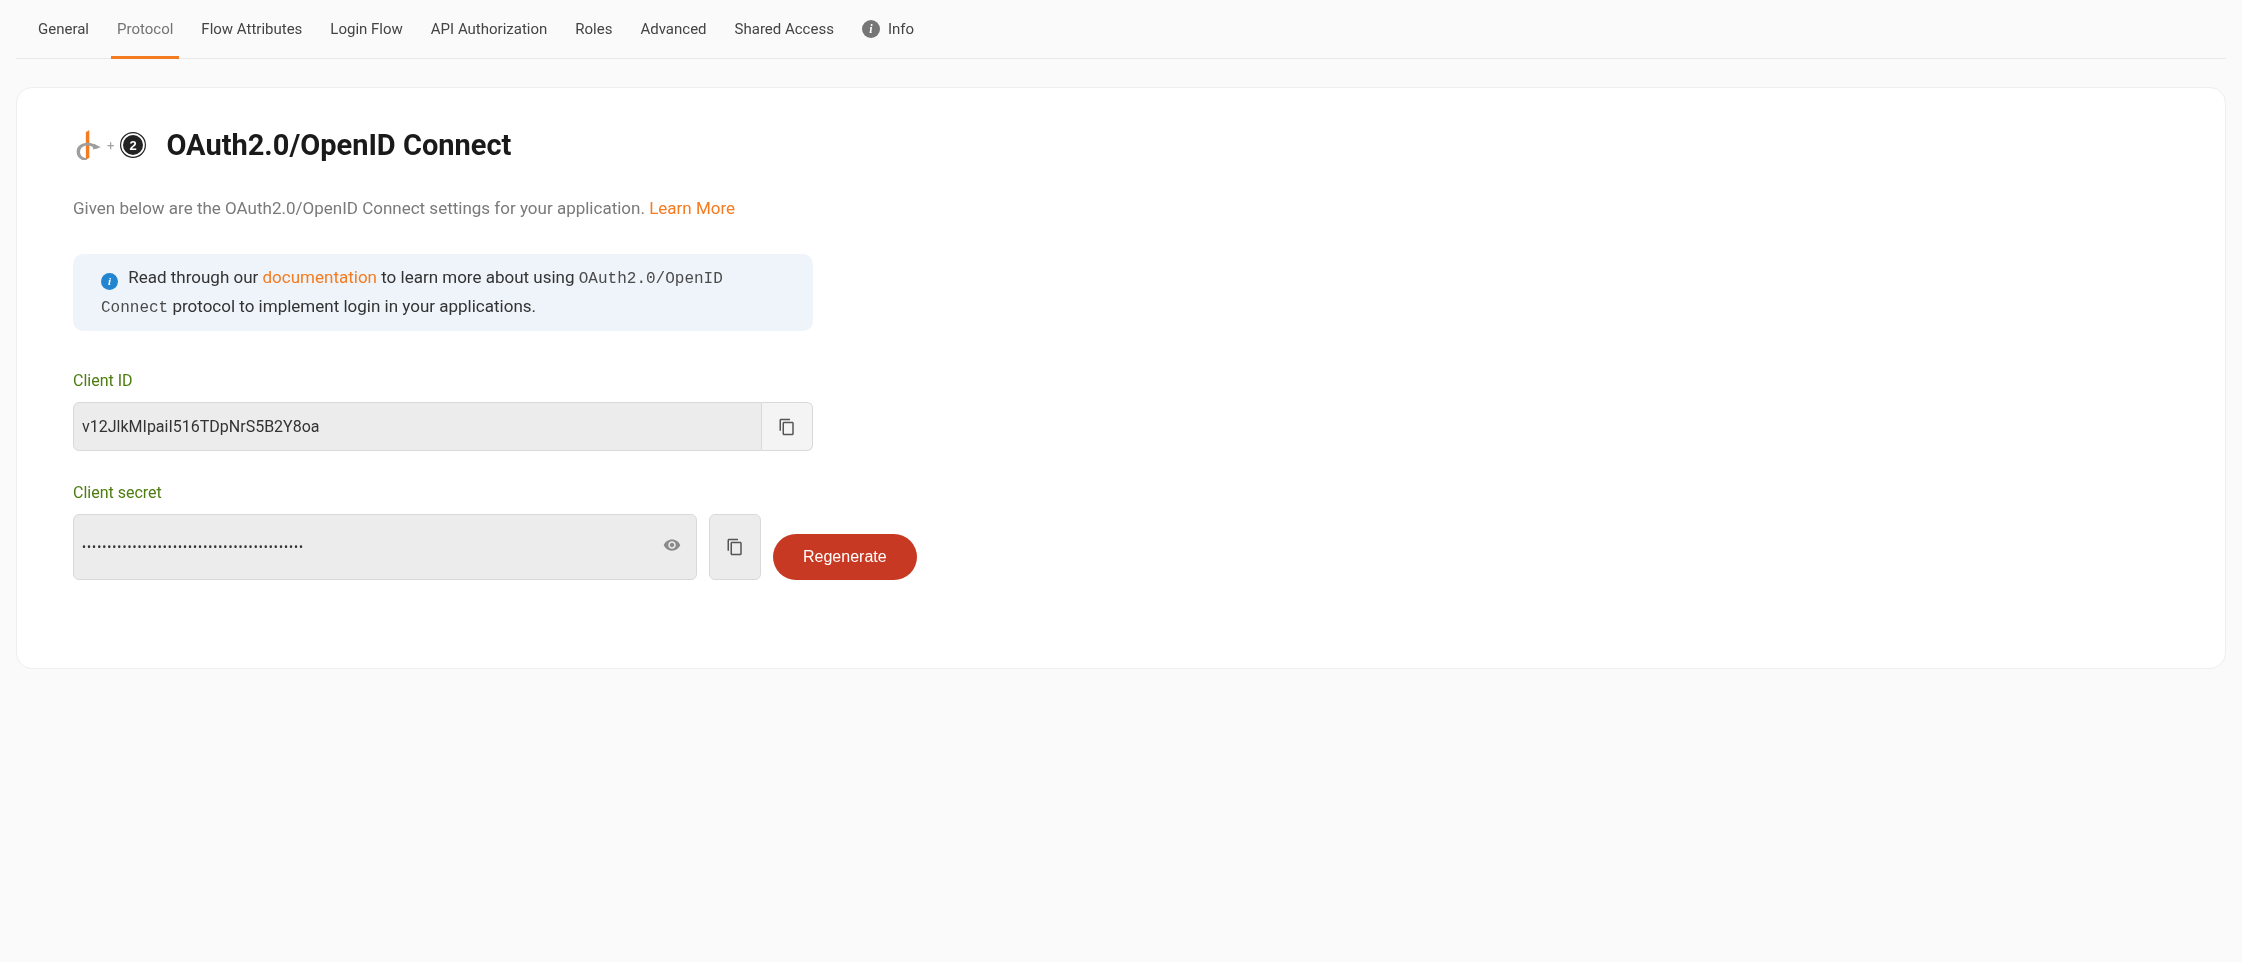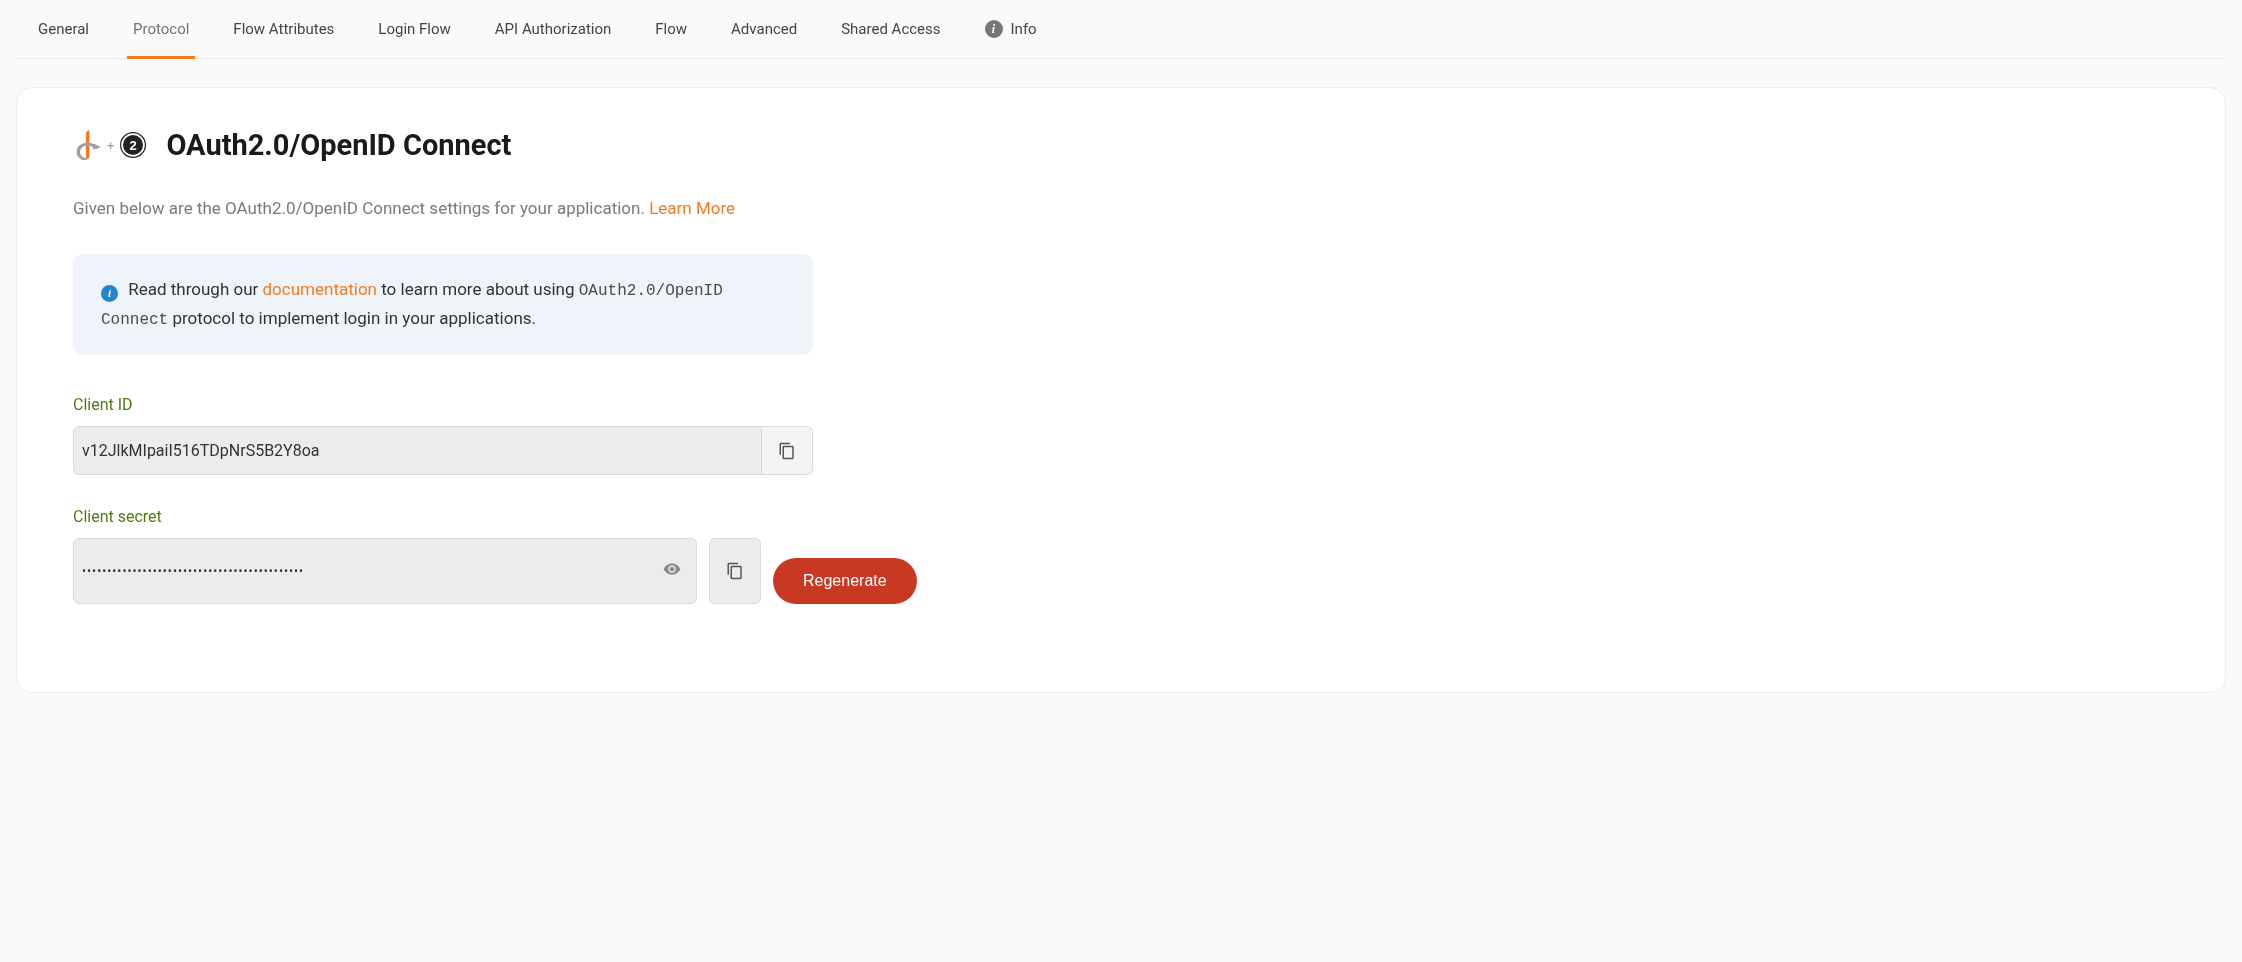--- a/index.html
+++ b/index.html
@@ -12,21 +12,21 @@
       background: #fafafa;
       color: #333;
       font-size: 14.5px;
     }
     .container {
       width: 100%;
       padding: 0 16px;
     }
     .tabs {
       display: flex;
-      gap: 32px;
+      gap: 16px;
       border-bottom: 1px solid #e8e8e8;
       padding: 0 16px;
       background: transparent;
     }
     .tab {
       padding: 20px 6px;
       font-size: 15px;
       color: #444;
       cursor: pointer;
       position: relative;
@@ -88,21 +88,21 @@
       color: #7a7a7a;
       margin-bottom: 36px;
     }
     .link-orange {
       color: #f47b20;
       cursor: pointer;
     }
     .info-banner {
       background: #eef4fa;
       border-radius: 10px;
-      padding: 22px 28px;
+      padding: 10px 28px;
       margin-bottom: 40px;
       font-size: 17px;
       color: #333;
       line-height: 1.6;
       display: block;
       max-width: 740px;
     }
     .info-banner .info-icon-small {
       width: 17px;
       height: 17px;
@@ -225,21 +225,21 @@
     <div class="tab">
       <span>Flow Attributes</span>
     </div>
     <div class="tab">
       <span>Login Flow</span>
     </div>
     <div class="tab">
       <span>API Authorization</span>
     </div>
     <div class="tab">
-      <span>Flow</span>
+      <span>Roles</span>
     </div>
     <div class="tab">
       <span>Advanced</span>
     </div>
     <div class="tab">
       <span>Shared Access</span>
     </div>
     <div class="tab">
       <span class="info-circle">i</span>
       <span>Info</span>

